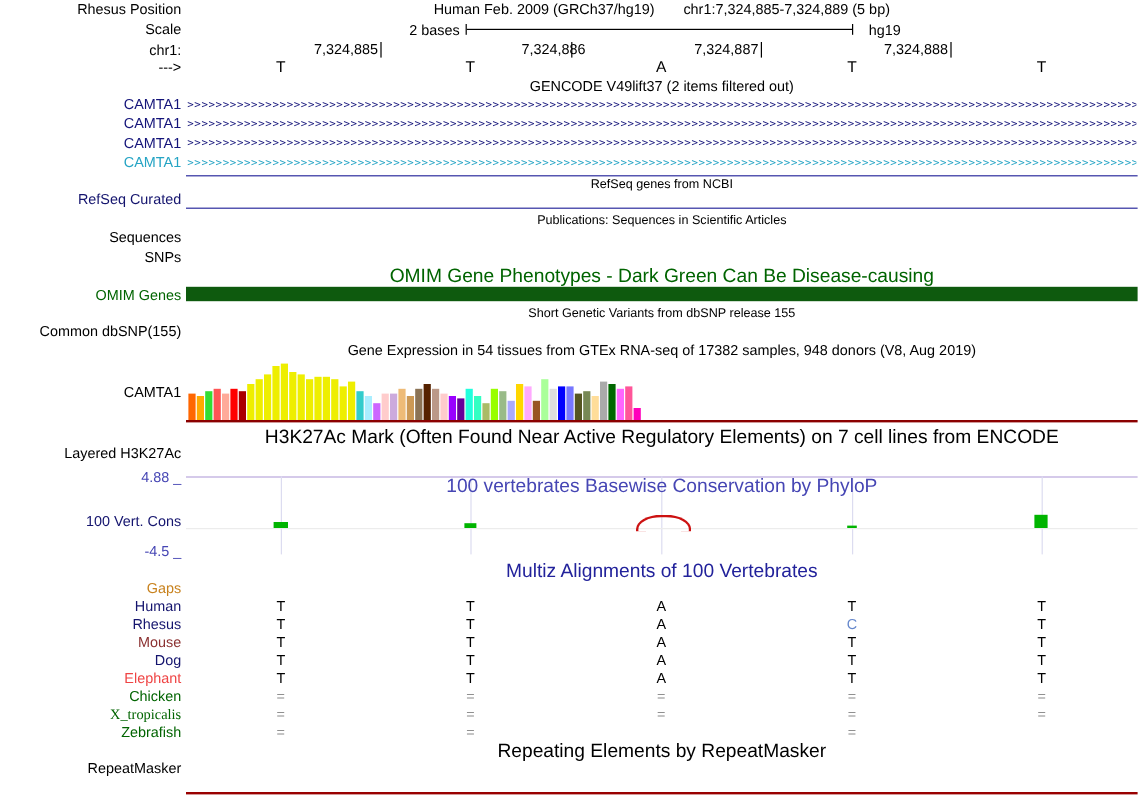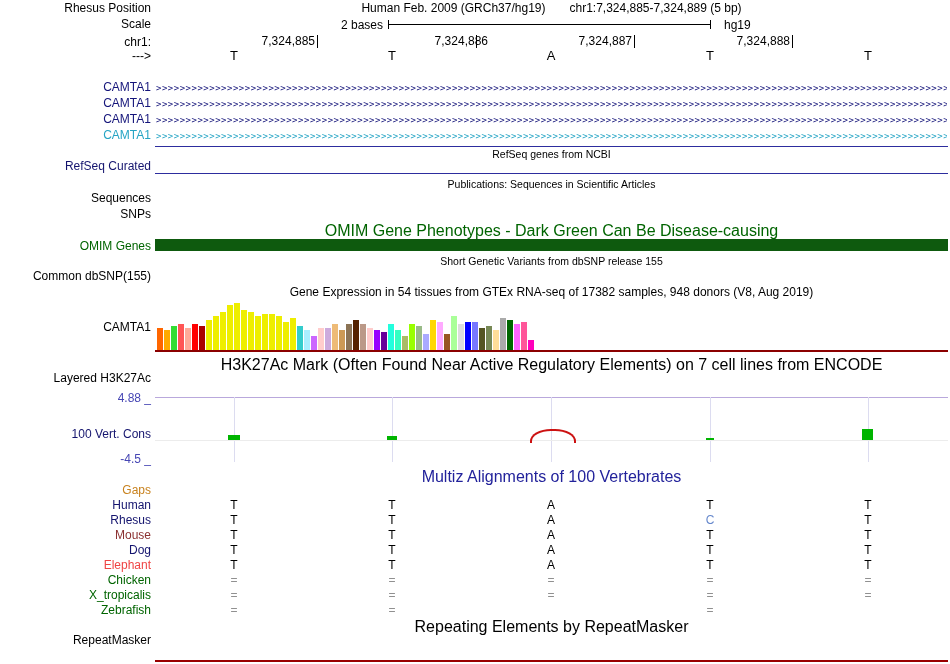--- a/index.html
+++ b/index.html
@@ -53,20 +53,21 @@
   <div class="rnum" style="left:714px;top:35px">7,324,888</div>
   <div class="rtick" style="left:792px;top:35px"></div>
 
   <div class="lbl" style="top:50px">---&gt;</div>
   <span class="basecell" style="left:224px;top:49px">T</span>
   <span class="basecell" style="left:382px;top:49px">T</span>
   <span class="basecell" style="left:541px;top:49px">A</span>
   <span class="basecell" style="left:700px;top:49px">T</span>
   <span class="basecell" style="left:858px;top:49px">T</span>
 
+  <div class="ctitle" style="top:66px">GENCODE V49lift37 (2 items filtered out)</div>
   <div id="gencode-rows" style="position:absolute;left:0;top:0">
       <div class="lbl" style="top: 81px; color: rgb(20, 20, 122);">CAMTA1</div>
       <div class="arrowrow" style="top: 82px; color: rgb(20, 20, 122);">&gt;&gt;&gt;&gt;&gt;&gt;&gt;&gt;&gt;&gt;&gt;&gt;&gt;&gt;&gt;&gt;&gt;&gt;&gt;&gt;&gt;&gt;&gt;&gt;&gt;&gt;&gt;&gt;&gt;&gt;&gt;&gt;&gt;&gt;&gt;&gt;&gt;&gt;&gt;&gt;&gt;&gt;&gt;&gt;&gt;&gt;&gt;&gt;&gt;&gt;&gt;&gt;&gt;&gt;&gt;&gt;&gt;&gt;&gt;&gt;&gt;&gt;&gt;&gt;&gt;&gt;&gt;&gt;&gt;&gt;&gt;&gt;&gt;&gt;&gt;&gt;&gt;&gt;&gt;&gt;&gt;&gt;&gt;&gt;&gt;&gt;&gt;&gt;&gt;&gt;&gt;&gt;&gt;&gt;&gt;&gt;&gt;&gt;&gt;&gt;&gt;&gt;&gt;&gt;&gt;&gt;&gt;&gt;&gt;&gt;&gt;&gt;&gt;&gt;&gt;&gt;&gt;&gt;&gt;&gt;&gt;&gt;&gt;&gt;&gt;&gt;&gt;&gt;&gt;&gt;&gt;&gt;&gt;&gt;&gt;&gt;&gt;&gt;&gt;&gt;&gt;&gt;&gt;&gt;&gt;&gt;&gt;&gt;&gt;&gt;&gt;&gt;&gt;&gt;&gt;&gt;&gt;&gt;&gt;&gt;&gt;&gt;&gt;&gt;&gt;&gt;&gt;&gt;&gt;&gt;&gt;&gt;&gt;&gt;&gt;&gt;&gt;&gt;&gt;&gt;&gt;&gt;&gt;&gt;&gt;&gt;&gt;&gt;&gt;&gt;&gt;&gt;&gt;&gt;&gt;&gt;&gt;&gt;&gt;&gt;&gt;&gt;&gt;&gt;&gt;&gt;&gt;&gt;&gt;&gt;&gt;&gt;&gt;&gt;&gt;&gt;&gt;&gt;&gt;&gt;</div>
       <div class="lbl" style="top: 97px; color: rgb(20, 20, 122);">CAMTA1</div>
       <div class="arrowrow" style="top: 98px; color: rgb(20, 20, 122);">&gt;&gt;&gt;&gt;&gt;&gt;&gt;&gt;&gt;&gt;&gt;&gt;&gt;&gt;&gt;&gt;&gt;&gt;&gt;&gt;&gt;&gt;&gt;&gt;&gt;&gt;&gt;&gt;&gt;&gt;&gt;&gt;&gt;&gt;&gt;&gt;&gt;&gt;&gt;&gt;&gt;&gt;&gt;&gt;&gt;&gt;&gt;&gt;&gt;&gt;&gt;&gt;&gt;&gt;&gt;&gt;&gt;&gt;&gt;&gt;&gt;&gt;&gt;&gt;&gt;&gt;&gt;&gt;&gt;&gt;&gt;&gt;&gt;&gt;&gt;&gt;&gt;&gt;&gt;&gt;&gt;&gt;&gt;&gt;&gt;&gt;&gt;&gt;&gt;&gt;&gt;&gt;&gt;&gt;&gt;&gt;&gt;&gt;&gt;&gt;&gt;&gt;&gt;&gt;&gt;&gt;&gt;&gt;&gt;&gt;&gt;&gt;&gt;&gt;&gt;&gt;&gt;&gt;&gt;&gt;&gt;&gt;&gt;&gt;&gt;&gt;&gt;&gt;&gt;&gt;&gt;&gt;&gt;&gt;&gt;&gt;&gt;&gt;&gt;&gt;&gt;&gt;&gt;&gt;&gt;&gt;&gt;&gt;&gt;&gt;&gt;&gt;&gt;&gt;&gt;&gt;&gt;&gt;&gt;&gt;&gt;&gt;&gt;&gt;&gt;&gt;&gt;&gt;&gt;&gt;&gt;&gt;&gt;&gt;&gt;&gt;&gt;&gt;&gt;&gt;&gt;&gt;&gt;&gt;&gt;&gt;&gt;&gt;&gt;&gt;&gt;&gt;&gt;&gt;&gt;&gt;&gt;&gt;&gt;&gt;&gt;&gt;&gt;&gt;&gt;&gt;&gt;&gt;&gt;&gt;&gt;&gt;&gt;&gt;&gt;&gt;&gt;&gt;&gt;&gt;</div>
       <div class="lbl" style="top: 113px; color: rgb(20, 20, 122);">CAMTA1</div>
       <div class="arrowrow" style="top: 114px; color: rgb(20, 20, 122);">&gt;&gt;&gt;&gt;&gt;&gt;&gt;&gt;&gt;&gt;&gt;&gt;&gt;&gt;&gt;&gt;&gt;&gt;&gt;&gt;&gt;&gt;&gt;&gt;&gt;&gt;&gt;&gt;&gt;&gt;&gt;&gt;&gt;&gt;&gt;&gt;&gt;&gt;&gt;&gt;&gt;&gt;&gt;&gt;&gt;&gt;&gt;&gt;&gt;&gt;&gt;&gt;&gt;&gt;&gt;&gt;&gt;&gt;&gt;&gt;&gt;&gt;&gt;&gt;&gt;&gt;&gt;&gt;&gt;&gt;&gt;&gt;&gt;&gt;&gt;&gt;&gt;&gt;&gt;&gt;&gt;&gt;&gt;&gt;&gt;&gt;&gt;&gt;&gt;&gt;&gt;&gt;&gt;&gt;&gt;&gt;&gt;&gt;&gt;&gt;&gt;&gt;&gt;&gt;&gt;&gt;&gt;&gt;&gt;&gt;&gt;&gt;&gt;&gt;&gt;&gt;&gt;&gt;&gt;&gt;&gt;&gt;&gt;&gt;&gt;&gt;&gt;&gt;&gt;&gt;&gt;&gt;&gt;&gt;&gt;&gt;&gt;&gt;&gt;&gt;&gt;&gt;&gt;&gt;&gt;&gt;&gt;&gt;&gt;&gt;&gt;&gt;&gt;&gt;&gt;&gt;&gt;&gt;&gt;&gt;&gt;&gt;&gt;&gt;&gt;&gt;&gt;&gt;&gt;&gt;&gt;&gt;&gt;&gt;&gt;&gt;&gt;&gt;&gt;&gt;&gt;&gt;&gt;&gt;&gt;&gt;&gt;&gt;&gt;&gt;&gt;&gt;&gt;&gt;&gt;&gt;&gt;&gt;&gt;&gt;&gt;&gt;&gt;&gt;&gt;&gt;&gt;&gt;&gt;&gt;&gt;&gt;&gt;&gt;&gt;&gt;&gt;&gt;&gt;&gt;</div>
       <div class="lbl" style="top: 129px; color: rgb(37, 164, 196);">CAMTA1</div>
       <div class="arrowrow" style="top: 130px; color: rgb(37, 164, 196);">&gt;&gt;&gt;&gt;&gt;&gt;&gt;&gt;&gt;&gt;&gt;&gt;&gt;&gt;&gt;&gt;&gt;&gt;&gt;&gt;&gt;&gt;&gt;&gt;&gt;&gt;&gt;&gt;&gt;&gt;&gt;&gt;&gt;&gt;&gt;&gt;&gt;&gt;&gt;&gt;&gt;&gt;&gt;&gt;&gt;&gt;&gt;&gt;&gt;&gt;&gt;&gt;&gt;&gt;&gt;&gt;&gt;&gt;&gt;&gt;&gt;&gt;&gt;&gt;&gt;&gt;&gt;&gt;&gt;&gt;&gt;&gt;&gt;&gt;&gt;&gt;&gt;&gt;&gt;&gt;&gt;&gt;&gt;&gt;&gt;&gt;&gt;&gt;&gt;&gt;&gt;&gt;&gt;&gt;&gt;&gt;&gt;&gt;&gt;&gt;&gt;&gt;&gt;&gt;&gt;&gt;&gt;&gt;&gt;&gt;&gt;&gt;&gt;&gt;&gt;&gt;&gt;&gt;&gt;&gt;&gt;&gt;&gt;&gt;&gt;&gt;&gt;&gt;&gt;&gt;&gt;&gt;&gt;&gt;&gt;&gt;&gt;&gt;&gt;&gt;&gt;&gt;&gt;&gt;&gt;&gt;&gt;&gt;&gt;&gt;&gt;&gt;&gt;&gt;&gt;&gt;&gt;&gt;&gt;&gt;&gt;&gt;&gt;&gt;&gt;&gt;&gt;&gt;&gt;&gt;&gt;&gt;&gt;&gt;&gt;&gt;&gt;&gt;&gt;&gt;&gt;&gt;&gt;&gt;&gt;&gt;&gt;&gt;&gt;&gt;&gt;&gt;&gt;&gt;&gt;&gt;&gt;&gt;&gt;&gt;&gt;&gt;&gt;&gt;&gt;&gt;&gt;&gt;&gt;&gt;&gt;&gt;&gt;&gt;&gt;&gt;&gt;&gt;&gt;&gt;</div>
     </div>
@@ -150,20 +151,21 @@
   <div class="ctitle md" style="top:358px">H3K27Ac Mark (Often Found Near Active Regulatory Elements) on 7 cell lines from ENCODE</div>
   <div class="lbl" style="top:372px">Layered H3K27Ac</div>
 
   <div class="hline" style="top:397px;background:#b9a8dc"></div>
   <div class="vguide" style="left:234px"></div>
   <div class="vguide" style="left:392px"></div>
   <div class="vguide" style="left:551px"></div>
   <div class="vguide" style="left:710px"></div>
   <div class="vguide" style="left:868px"></div>
   <div class="lbl c-blue" style="top:392px">4.88 _</div>
+  <div class="ctitle md c-blue" style="top:399px">100 vertebrates Basewise Conservation by PhyloP</div>
   <div class="lbl c-navy" style="top:428px">100 Vert. Cons</div>
   <div class="hline" style="top:440px;background:#ececec"></div>
   <div class="consbar" style="left:228px;top:435px;width:12px;height:5px"></div>
   <div class="consbar" style="left:387px;top:436px;width:10px;height:4px"></div>
   <div style="position:absolute;left:530px;top:429px;width:42px;height:12px;border:2px solid #cc1111;border-bottom:none;border-radius:21px 21px 0 0 / 12px 12px 0 0"></div>
   <div class="consbar" style="left:706px;top:438px;width:8px;height:2px"></div>
   <div class="consbar" style="left:862px;top:429px;width:11px;height:11px"></div>
   <div class="lbl c-blue" style="top:453px">-4.5 _</div>
 
   <div class="ctitle md" style="top:470px;color:#22229b">Multiz Alignments of 100 Vertebrates</div>
@@ -198,21 +200,21 @@
       <span class="mz-cell" style="left: 382px; top: 559px;">T</span>
       <span class="mz-cell" style="left: 541px; top: 559px;">A</span>
       <span class="mz-cell" style="left: 700px; top: 559px;">T</span>
       <span class="mz-cell" style="left: 858px; top: 559px;">T</span>
       <div class="lbl" style="top: 574px; color: rgb(0, 100, 0);">Chicken</div>
       <span class="mz-cell gap" style="left: 224px; top: 574px;">=</span>
       <span class="mz-cell gap" style="left: 382px; top: 574px;">=</span>
       <span class="mz-cell gap" style="left: 541px; top: 574px;">=</span>
       <span class="mz-cell gap" style="left: 700px; top: 574px;">=</span>
       <span class="mz-cell gap" style="left: 858px; top: 574px;">=</span>
-      <div class="lbl" style="top: 589px; color: rgb(0, 100, 0);">X_tropicalis</div>
+      <div class="lbl" style="top: 589px; color: rgb(0, 100, 0); font-family: Liberation Serif, serif;">X_tropicalis</div>
       <span class="mz-cell gap" style="left: 224px; top: 589px;">=</span>
       <span class="mz-cell gap" style="left: 382px; top: 589px;">=</span>
       <span class="mz-cell gap" style="left: 541px; top: 589px;">=</span>
       <span class="mz-cell gap" style="left: 700px; top: 589px;">=</span>
       <span class="mz-cell gap" style="left: 858px; top: 589px;">=</span>
       <div class="lbl" style="top: 604px; color: rgb(0, 100, 0);">Zebrafish</div>
       <span class="mz-cell gap" style="left: 224px; top: 604px;">=</span>
       <span class="mz-cell gap" style="left: 382px; top: 604px;">=</span>
       <span class="mz-cell gap" style="left: 700px; top: 604px;">=</span>
     </div>

